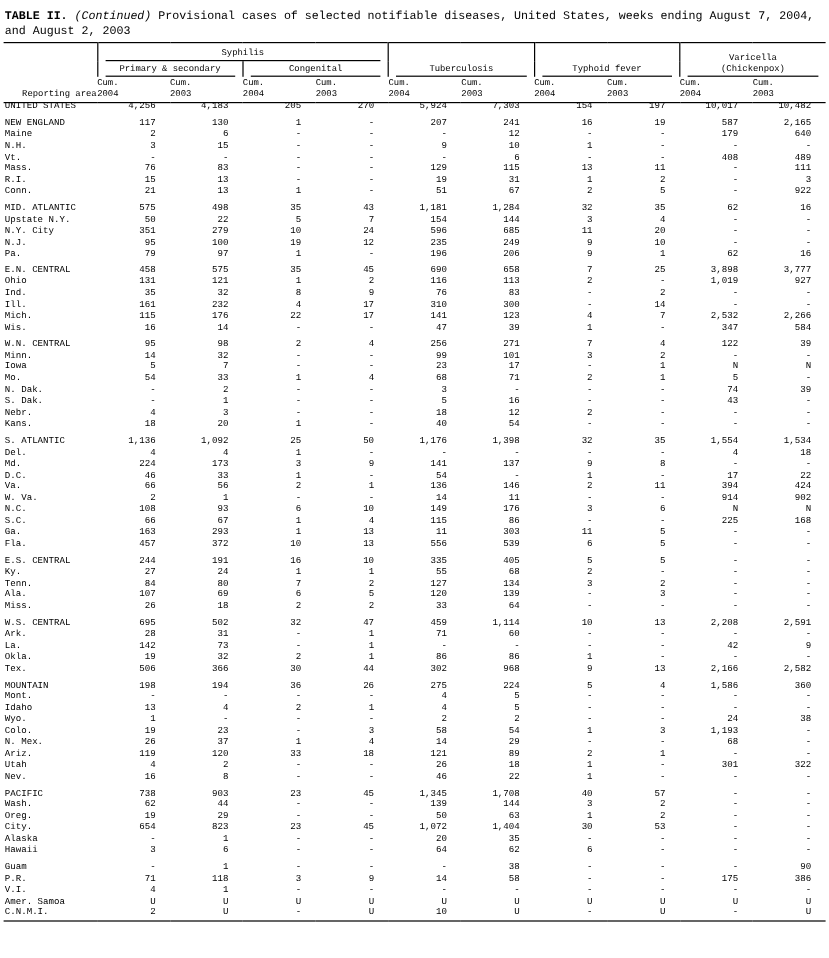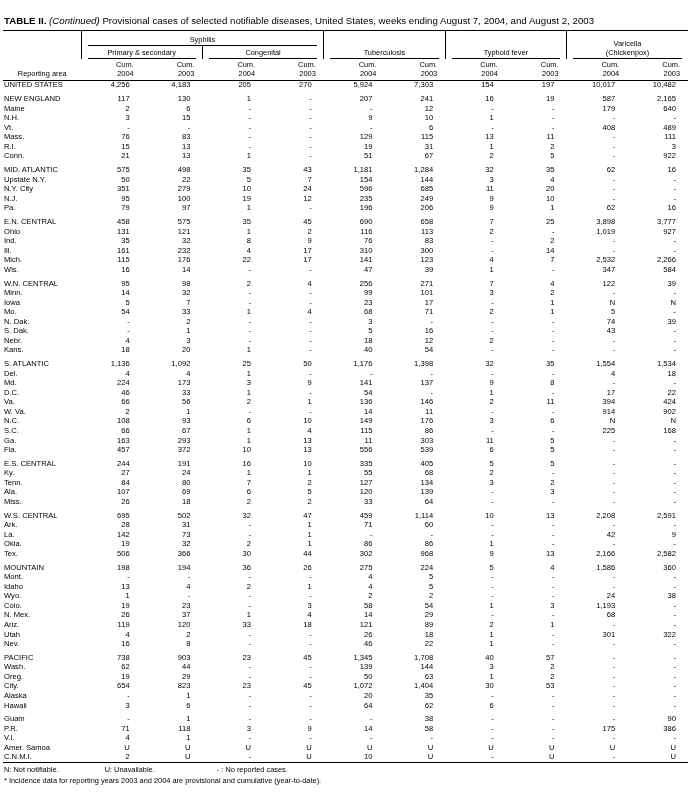--- a/index.html
+++ b/index.html
@@ -1,43 +1,43 @@
 <!DOCTYPE html>
 <html><head>
 <meta charset="utf-8">
 <style>
   * { box-sizing: border-box; margin: 0; padding: 0; }
   html, body { background: #fff; }
   body {
     width: 691px; height: 798px; overflow: hidden;
     color: #000; font-family: "Liberation Sans", sans-serif;
   }
-  .page { padding: 14px 3px 0 3px; }
+  .page { padding: 7px 3px 0 3px; font-family: Liberation Mono, monospace; }
 
   .title { font-size: 9.7px; line-height: 1.22; margin: 1px 0 3px 1px; }
   .title .b { font-weight: 700; }
   .title .i { font-style: italic; }
 
   table {
     width: 685px; border-collapse: collapse; table-layout: fixed;
     border-top: 1px solid #000; border-bottom: 1px solid #000;
   }
   col.c-area { width: 78px; }
 
   thead th { font-weight: 400; font-size: 7.4px; line-height: 1.15; vertical-align: bottom; padding: 0; }
   tr.group-row th { height: 16px; }
   tr.subgroup-row th { height: 13px; }
   th .lbl { display: block; border-bottom: 1px solid #000; padding: 1px 1px 1px; margin: 0 6px; text-align: center; }
   th.vl { border-left: 1px solid #000; }
   .stack { display: block; }
   th.area-head {
-    text-align: center; vertical-align: bottom;
+    text-align: right; vertical-align: bottom;
     padding: 0 0 2px 1px; border-bottom: 1px solid #000;
   }
-  tr.colhead-row th { border-bottom: 1px solid #000; padding: 2px 8px 2px 0; text-align: right; }
+  tr.colhead-row th { border-bottom: 1px solid #000; padding: 2px 8px 2px 0; text-align: left; }
 
   tbody td {
     font-size: 7.6px; line-height: 1; vertical-align: bottom;
     padding: 0 0 1.6px 0; height: 9.55px; white-space: nowrap;
   }
   td.area { text-align: left; padding-left: 1px; }
   td.num  { text-align: right; padding-right: 12px; }
   tr.section-start td { padding-top: 4.2px; height: 13.75px; }
 
   .footnotes { margin: 2px 0 0 1px; font-size: 7.4px; line-height: 1.4; }
@@ -1009,20 +1009,14 @@
           <td class="num">10</td>
           <td class="num">U</td>
           <td class="num">-</td>
           <td class="num">U</td>
           <td class="num">-</td>
           <td class="num">U</td>
         </tr>
       </tbody>
   </table>
 
-  <div class="footnotes">
-    <div>
-      <span class="fn-n">N: Not notifiable.</span><span class="fn-u">U: Unavailable.</span><span>- : No reported cases.</span>
-    </div>
-    <div>* Incidence data for reporting years 2003 and 2004 are provisional and cumulative (year-to-date).</div>
-  </div>
 
 </div>
 
 </body></html>

